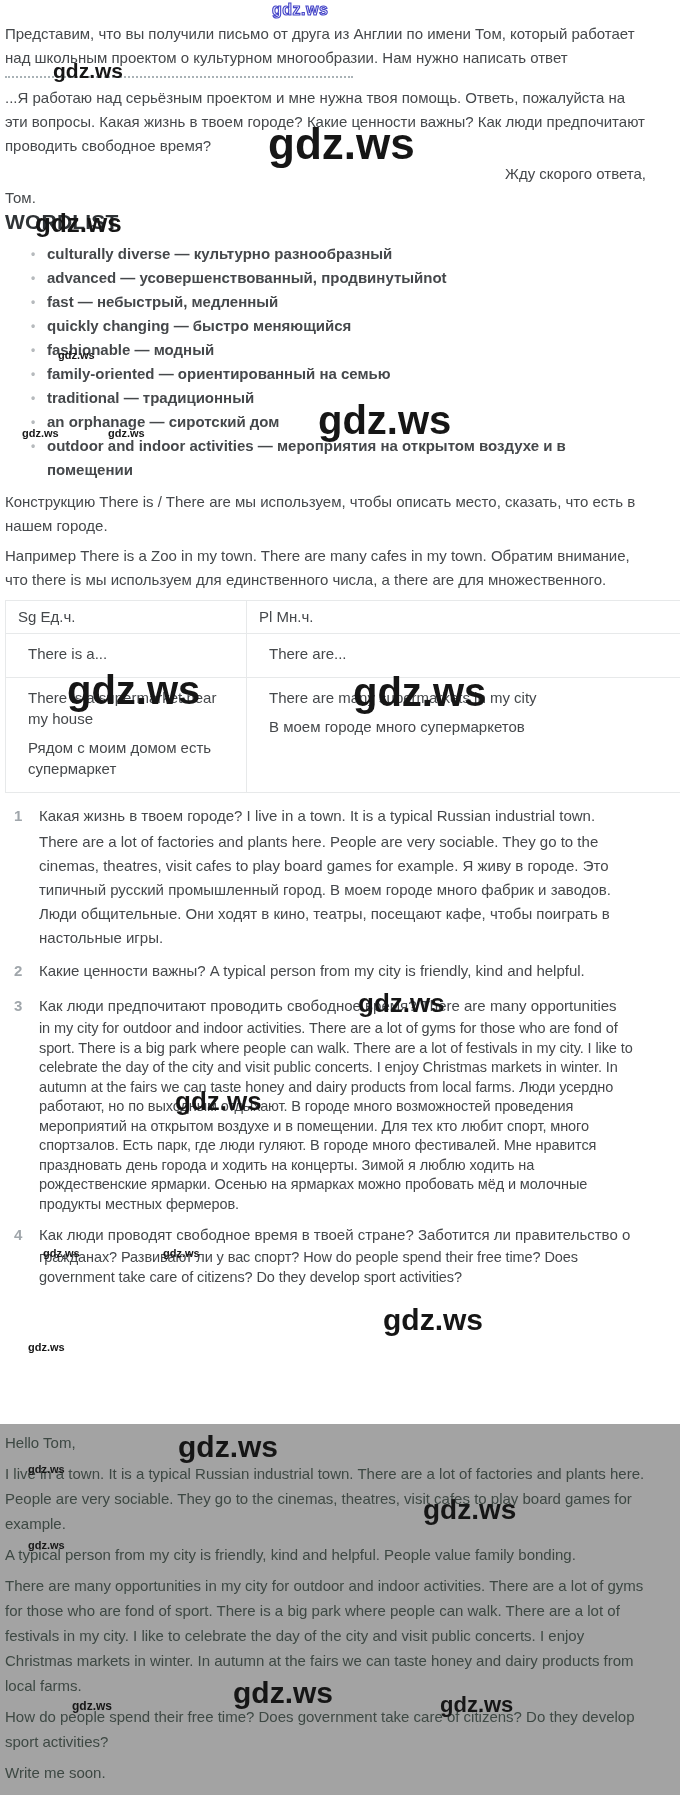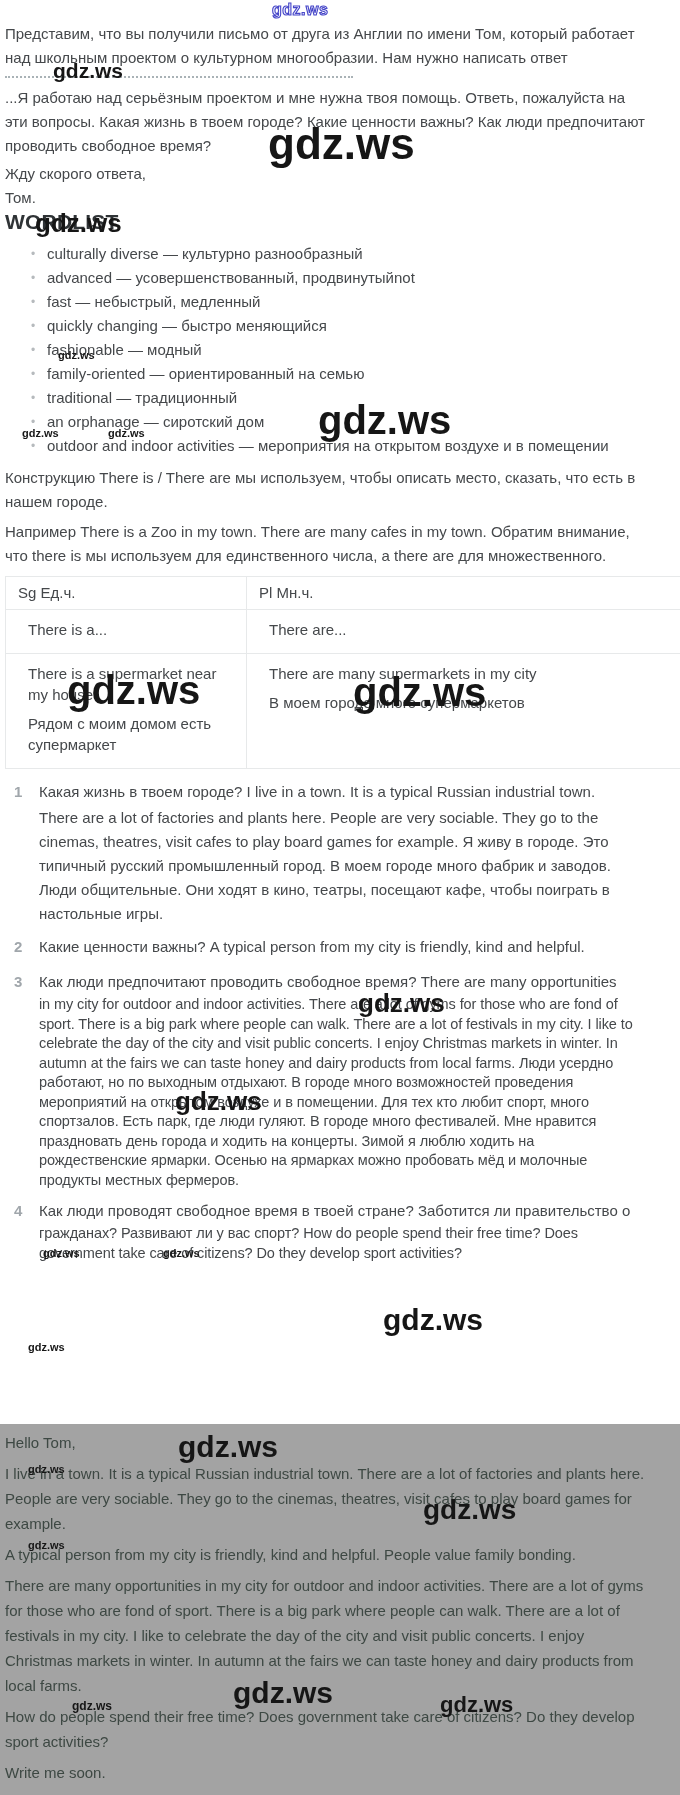--- a/index.html
+++ b/index.html
@@ -8,24 +8,24 @@
     position:relative; width:680px; height:1795px; background:#ffffff;
     overflow:hidden; font-family:"Liberation Sans", sans-serif;
     color:#45484b; display:flex; flex-direction:column;
   }
   .main { flex:1 1 auto; overflow:hidden; padding:22px 34px 0 5px;
           font-size:15px; line-height:24px; }
   .para { margin:0; }
   .mt6 { margin-top:6px; }
   .dots-row { height:16px; position:relative; }
   .dots { display:block; width:348px; height:8px; border-bottom:2px dotted #a9b2b6; }
-  .closing { margin-top:4px; }
+  .closing { margin-top:4px;text-align:right; }
   .wordlist-title { font-size:21px; font-weight:700; color:#2f3336;
                     line-height:20px; margin-top:2px; letter-spacing:.2px; }
-  ul.wordlist { list-style:none; margin:10px 0 8px 0; padding-left:26px; }
+  ul.wordlist { list-style:none; margin:10px 0 8px 0; padding-left:26px;font-weight:bold; }
   ul.wordlist li { position:relative; padding-left:16px; line-height:24px; }
   ul.wordlist li::before { content:"•"; position:absolute; left:0; top:0;
                            color:#b6babd; font-size:12px; }
   table.grammar-table { border-collapse:collapse; table-layout:fixed;
                         width:680px; margin-top:8px; }
   table.grammar-table col.c1 { width:241px; }
   table.grammar-table th, table.grammar-table td {
       border:1px solid #e7e9ea; text-align:left; vertical-align:top;
       font-weight:400; font-size:15px; }
   table.grammar-table th { padding:6px 12px; line-height:20px; }

